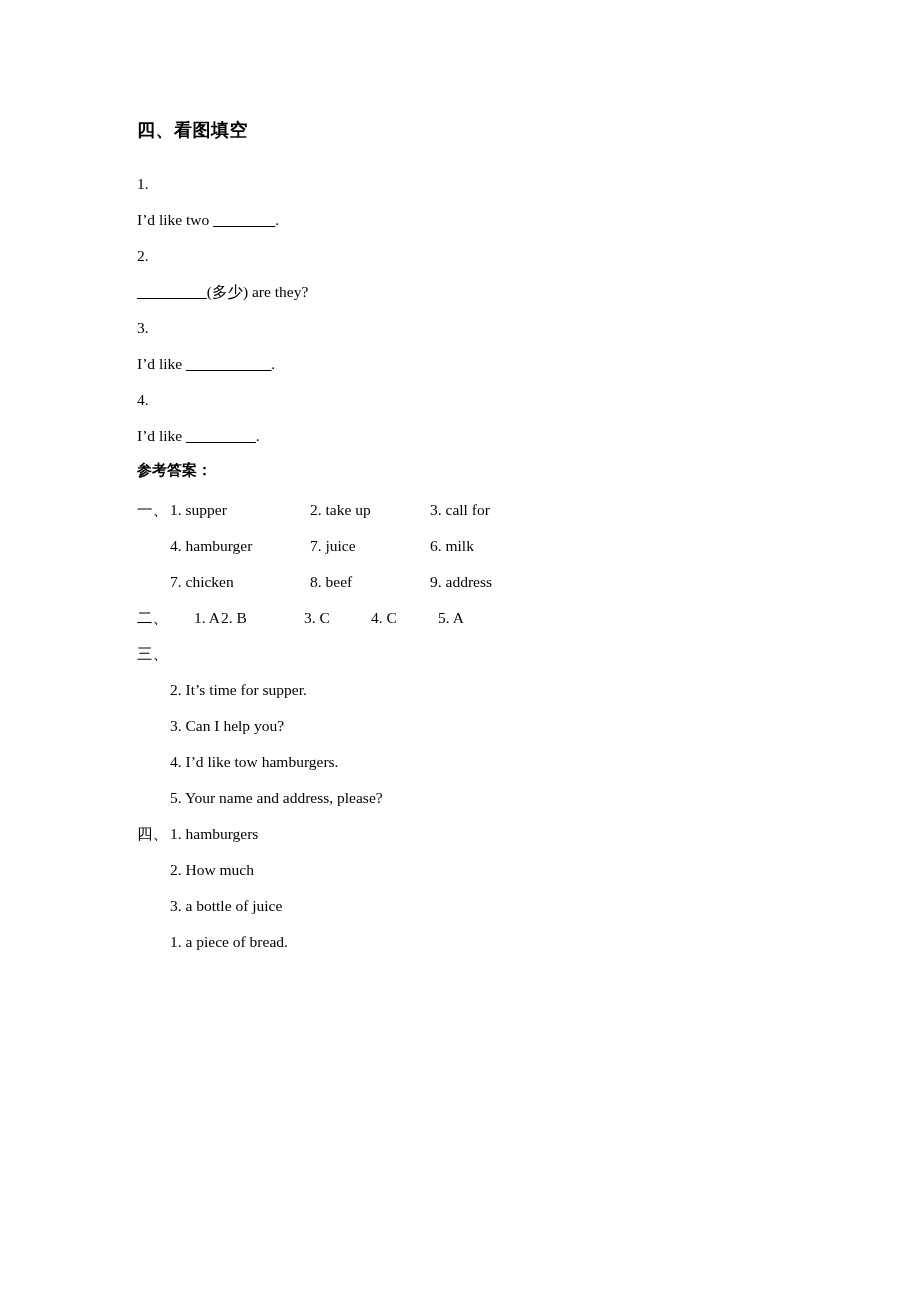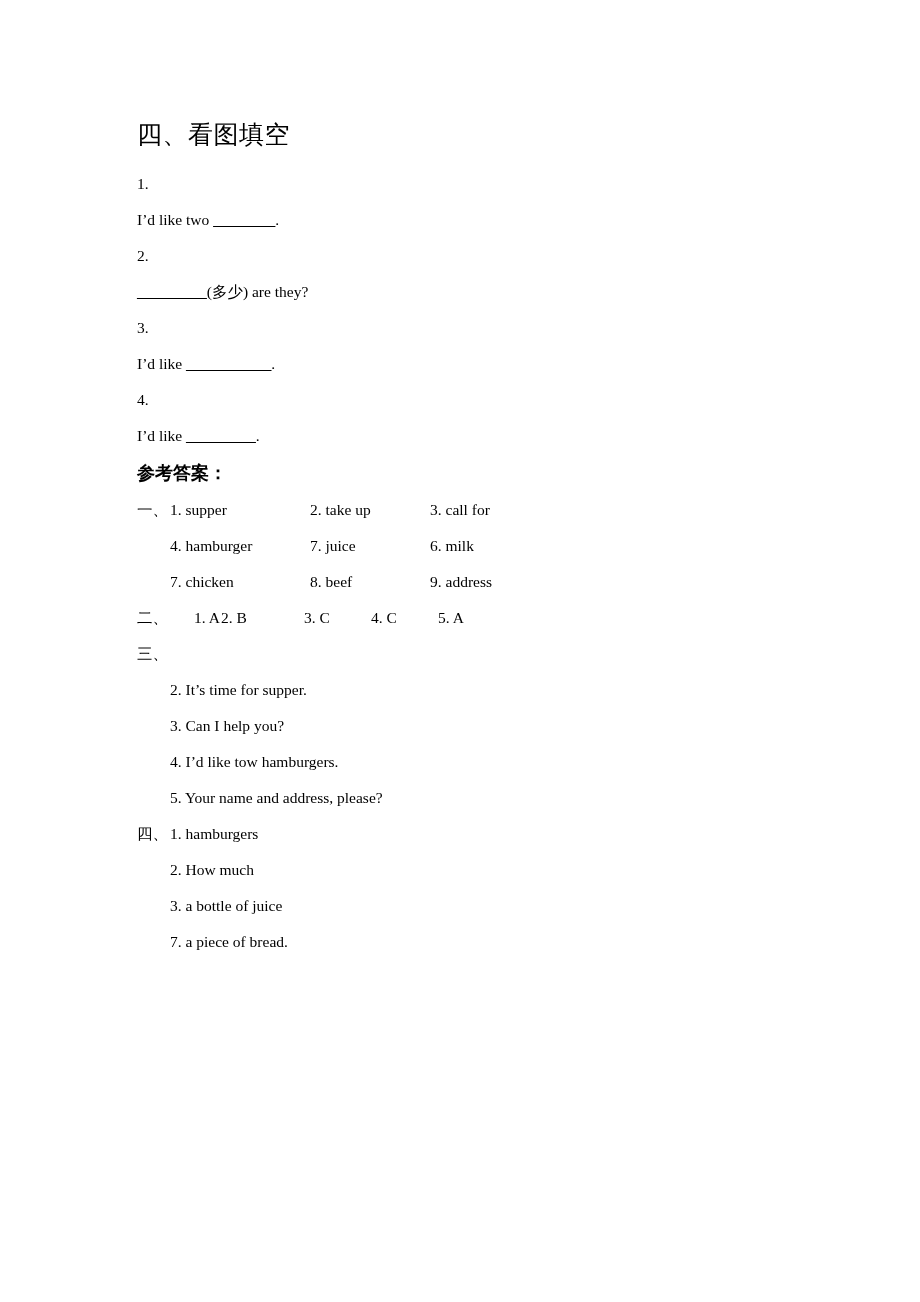--- a/index.html
+++ b/index.html
@@ -21,22 +21,22 @@
     top: 0;
     width: 920px;
     height: 1302px;
   }
 
   
   .main-heading {
     position: absolute;
     left: 137px;
     top: 118px;
-    font-size: 25px;
-    font-weight: normal;
+    font-size: 18px;
+    font-weight: bold;
     letter-spacing: 0.5px;
     white-space: nowrap;
   }
 
   
   .exercises {
     position: absolute;
     left: 137px;
     top: 166px;
     width: 640px;
@@ -49,21 +49,21 @@
   .blank {
     text-decoration: underline;
     letter-spacing: 0px;
   }
 
   
   .answers-heading {
     position: absolute;
     left: 137px;
     top: 461px;
-    font-size: 18px;
+    font-size: 15px;
     font-weight: bold;
     white-space: nowrap;
   }
 
   
   .answers {
     position: absolute;
     left: 137px;
     top: 492px;
     width: 700px;
@@ -189,18 +189,18 @@
       <span class="sec-label">四、</span>
       <span class="cell item">1. hamburgers</span>
     </div>
     <div class="ans-row">
       <span class="cell item">2. How much</span>
     </div>
     <div class="ans-row">
       <span class="cell item">3. a bottle of juice</span>
     </div>
     <div class="ans-row">
-      <span class="cell item">7. a piece of bread.</span>
+      <span class="cell item">1. a piece of bread.</span>
     </div>
 
   </div>
 
 </div>
 
 </body></html>

